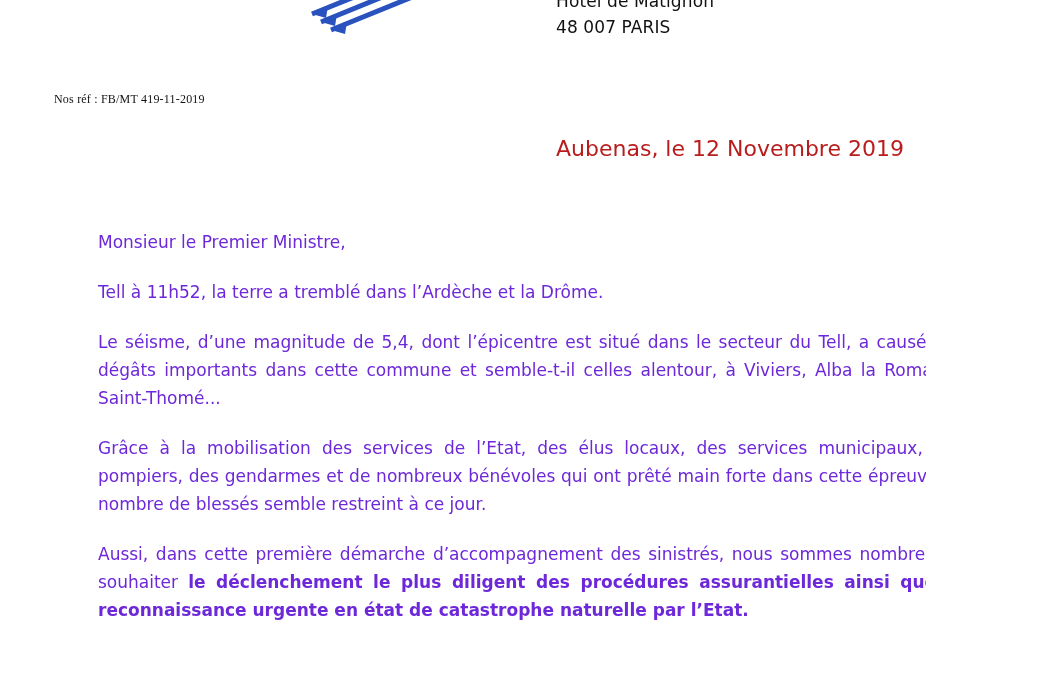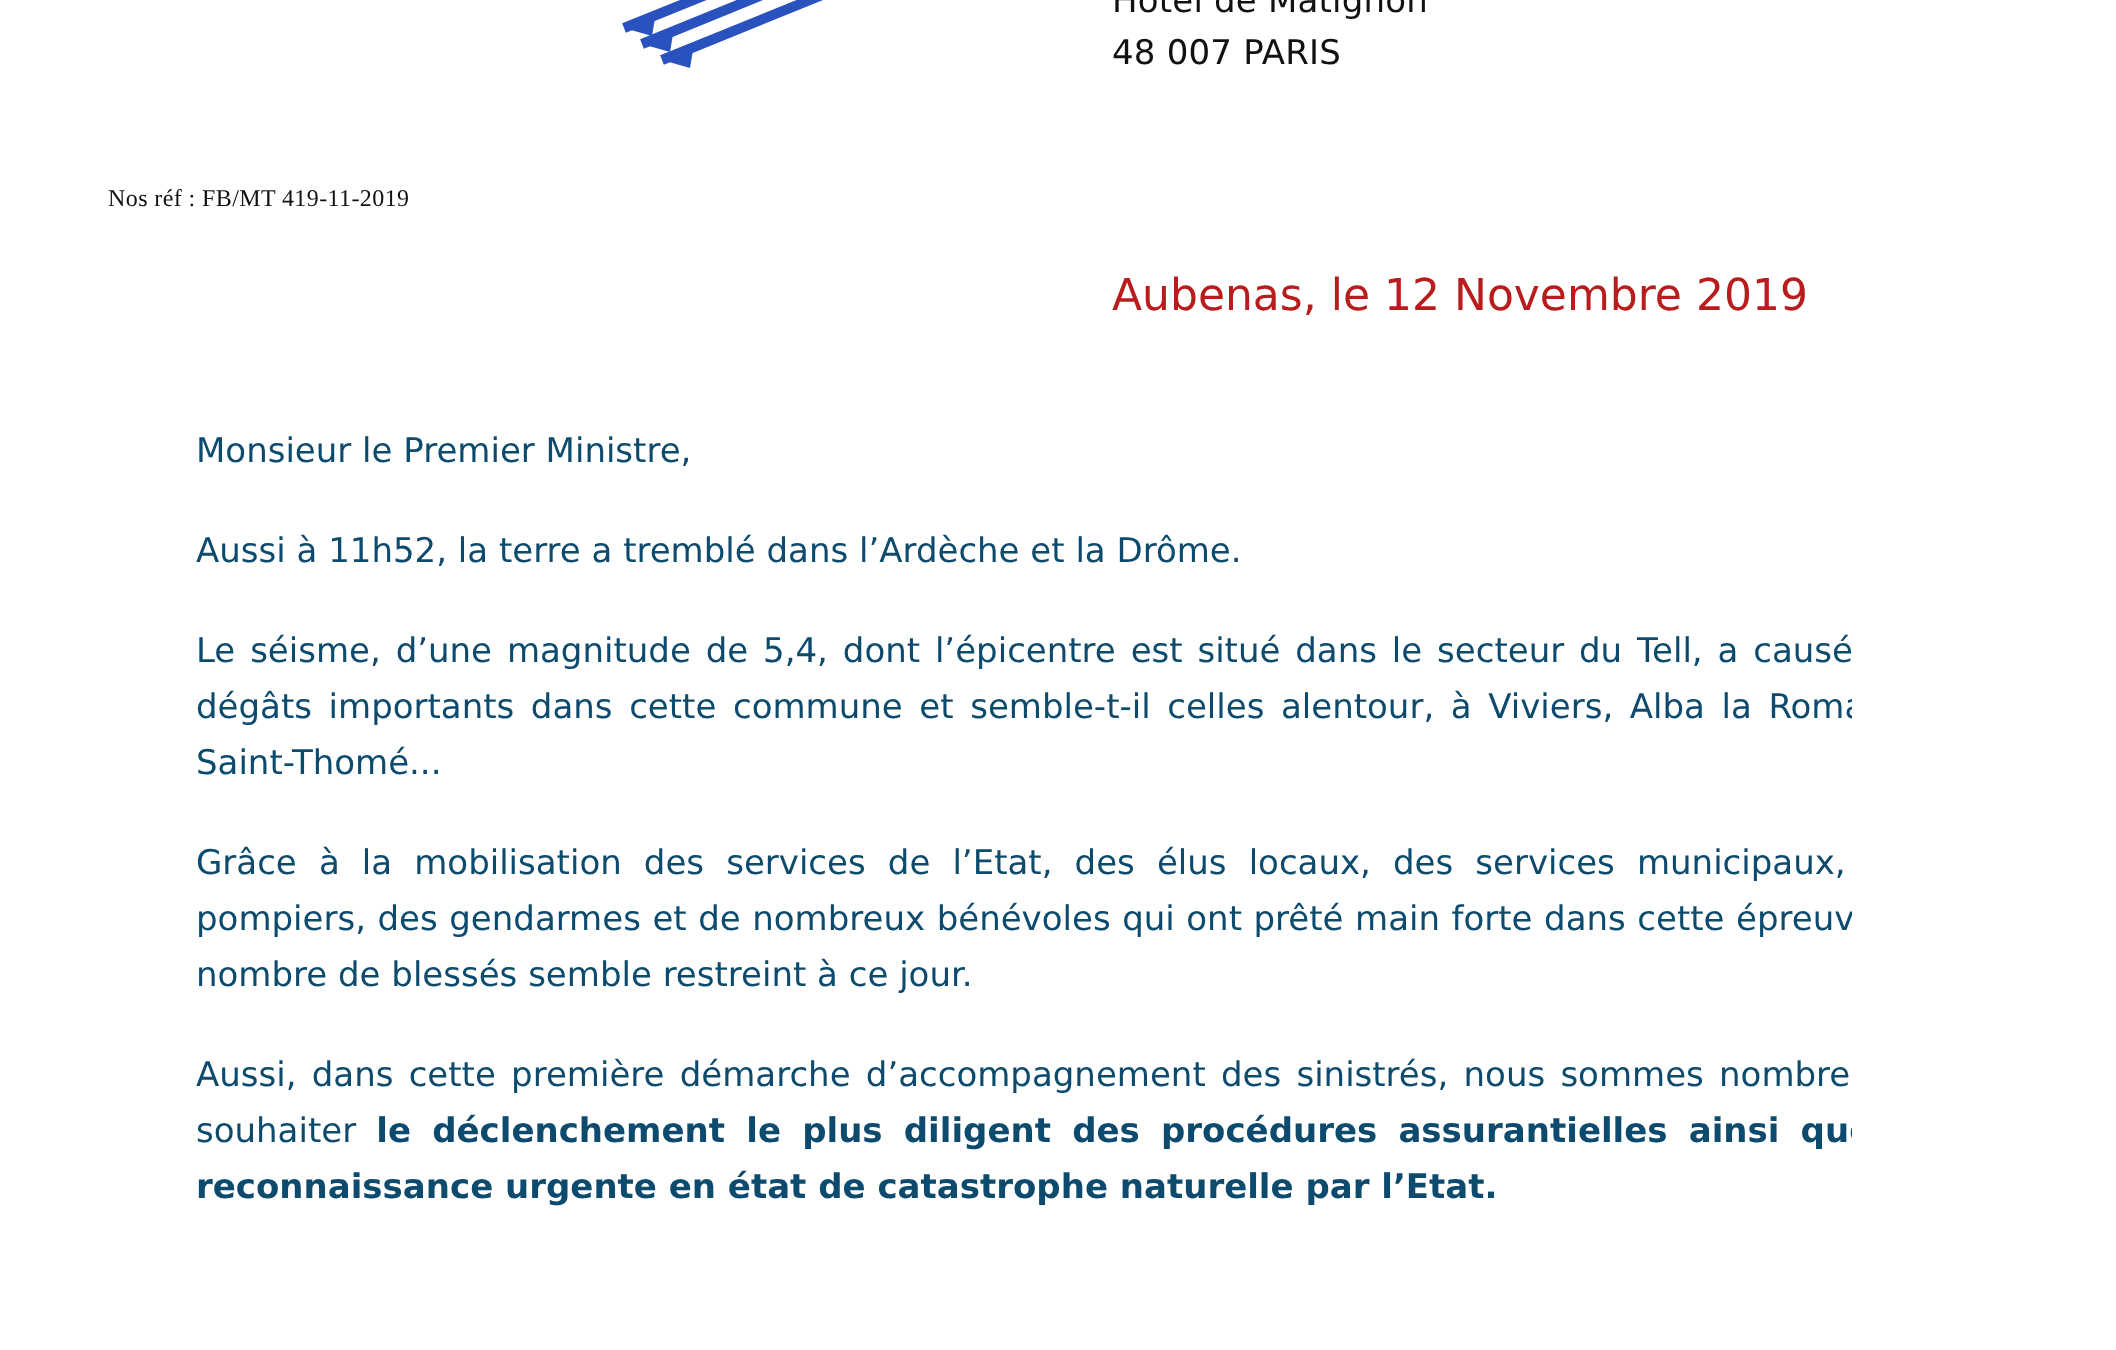--- a/index.html
+++ b/index.html
@@ -60,26 +60,26 @@
     top: 136px;
     font-family: "DejaVu Sans", sans-serif;
     font-size: 22px;
     color: #b91c1c;
   }
 
   
   #body {
     position: absolute;
     left: 98px;
-    top: 212px;
+    top: 228px;
     width: 866px;
     font-family: "DejaVu Sans", sans-serif;
     font-size: 17px;
     line-height: 28px;
-    color: #0c4a6e;
+    color: #6d28d9;
   }
   #body .salutation {
     margin: 0 0 22px 0;
   }
   #body p.para {
     margin: 0 0 22px 0;
     text-align: justify;
     text-justify: inter-word;
   }
   #body p.para.last {
@@ -113,21 +113,21 @@
   </div>
 
   <div id="ourref">Nos réf : FB/MT 419-11-2019</div>
 
   <div id="placedate">Aubenas, le 12 Novembre 2019</div>
 
   <div id="body">
     <p class="salutation">Monsieur le Premier Ministre,</p>
 
     <p class="para">
-      <span>Aussi à 11h52, la terre a tremblé dans l’Ardèche et la Drôme.</span>
+      <span>Tell à 11h52, la terre a tremblé dans l’Ardèche et la Drôme.</span>
     </p>
 
     <p class="para">
       <span>Le séisme, d’une magnitude de 5,4, dont l’épicentre est situé dans le secteur du Tell, a causé des dégâts importants dans cette commune et semble-t-il celles alentour, à Viviers, Alba la Romaine, Saint-Thomé...</span>
     </p>
 
     <p class="para">
       <span>Grâce à la mobilisation des services de l’Etat, des élus locaux, des services municipaux, des pompiers, des gendarmes et de nombreux bénévoles qui ont prêté main forte dans cette épreuve, le nombre de blessés semble restreint à ce jour.</span>
     </p>
 

